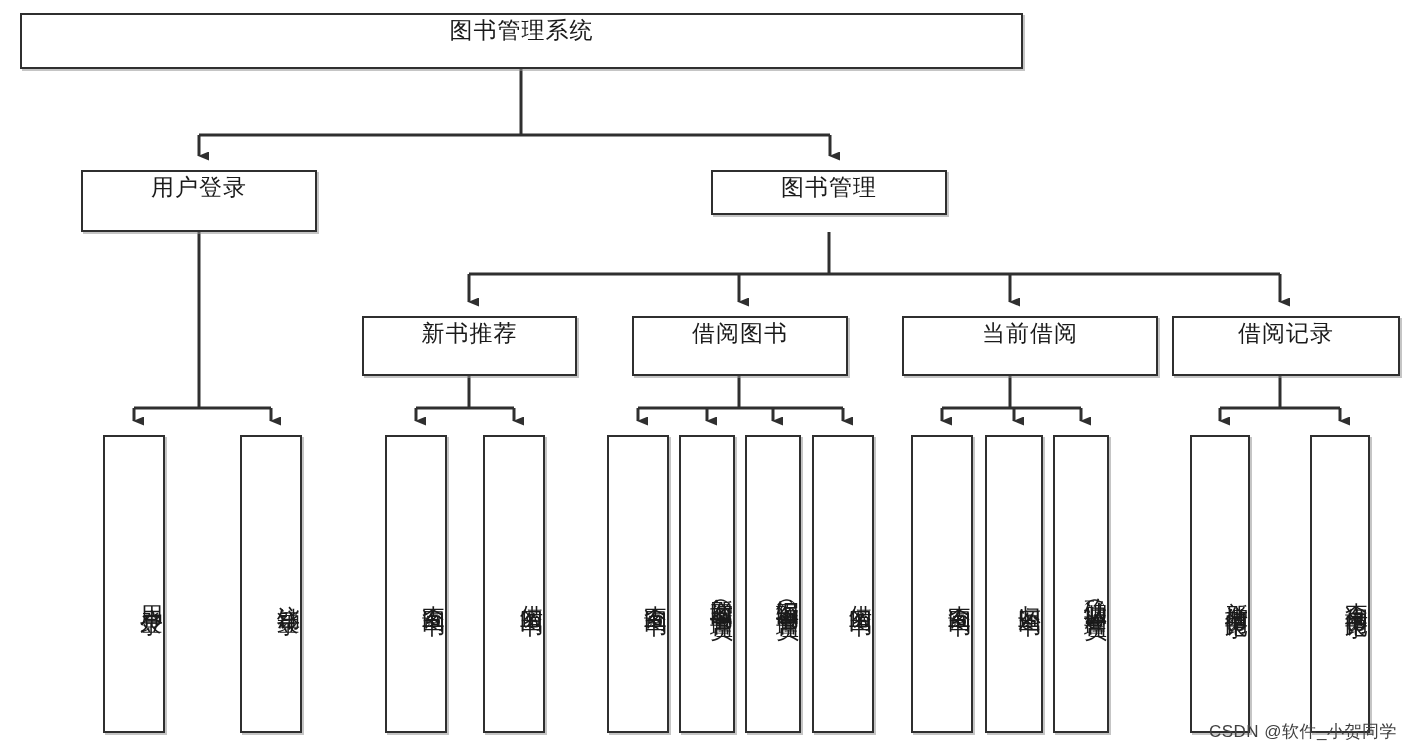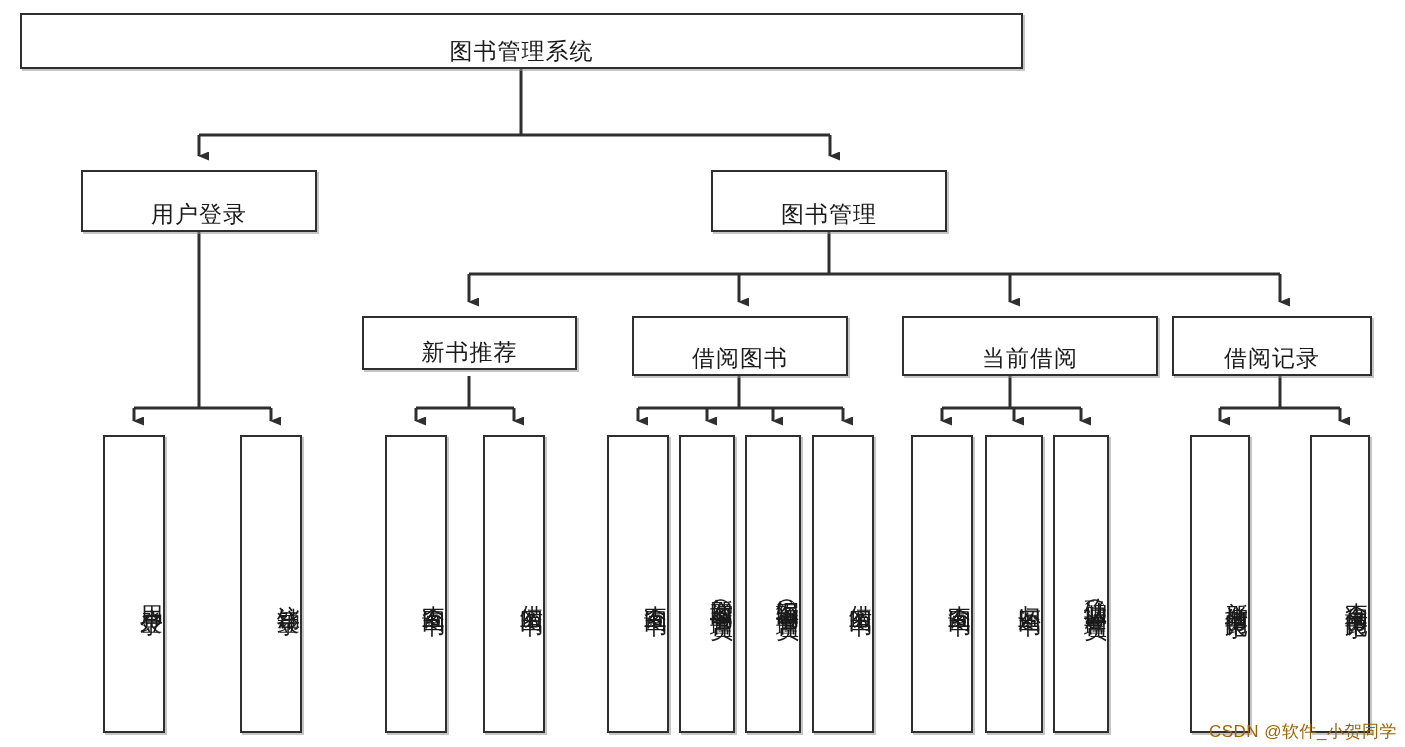--- a/index.html
+++ b/index.html
@@ -24,21 +24,21 @@
     width: 1405px;
     height: 747px;
   }
   .node {
     position: absolute;
     box-sizing: border-box;
     background: #ffffff;
     border: 2px solid #2f2f2f;
     box-shadow: 2px 2px 0 0 rgba(150,150,150,0.55);
     display: flex;
-    align-items: flex-end;
+    align-items: flex-start;
     justify-content: center;
     color: #1a1a1a;
   }
   .node.horiz {
     font-size: 23px;
     letter-spacing: 1px;
   }
   .node.vert {
     writing-mode: vertical-rl;
     text-orientation: upright;
@@ -52,21 +52,21 @@
   .node.vert .vtext {
     writing-mode: vertical-rl;
     text-orientation: upright;
     white-space: nowrap;
   }
   .watermark {
     position: absolute;
     right: 8px;
     bottom: 4px;
     font-size: 17px;
-    color: #a16207;
+    color: #404040;
     letter-spacing: 0.5px;
     white-space: nowrap;
   }
 </style>
 </head>
 <body>
 
 <div id="canvas">
 
   <svg class="edges" viewBox="0 0 1405 747" xmlns="http://www.w3.org/2000/svg">
@@ -131,34 +131,34 @@
     </g>
   </svg>
 
   <div class="node horiz" id="n-root" style="left: 20px; top: 13px; width: 1003px; height: 56px;">
     <span>图书管理系统</span>
   </div>
 
   <div class="node horiz" id="n-l1-0" style="left: 81px; top: 170px; width: 236px; height: 62px;">
     <span>用户登录</span>
   </div>
-  <div class="node horiz" id="n-l1-1" style="left: 711px; top: 170px; width: 236px; height: 62px;">
+  <div class="node horiz" id="n-l1-1" style="left: 711px; top: 170px; width: 236px; height: 45px;">
     <span>图书管理</span>
   </div>
 
-  <div class="node horiz" id="n-l2-0" style="left: 362px; top: 316px; width: 215px; height: 54px;">
+  <div class="node horiz" id="n-l2-0" style="left: 362px; top: 316px; width: 215px; height: 60px;">
     <span>新书推荐</span>
   </div>
   <div class="node horiz" id="n-l2-1" style="left: 632px; top: 316px; width: 216px; height: 60px;">
     <span>借阅图书</span>
   </div>
   <div class="node horiz" id="n-l2-2" style="left: 902px; top: 316px; width: 256px; height: 60px;">
     <span>当前借阅</span>
   </div>
-  <div class="node horiz" id="n-l2-3" style="left: 1172px; top: 316px; width: 200px; height: 60px;">
+  <div class="node horiz" id="n-l2-3" style="left: 1172px; top: 316px; width: 228px; height: 60px;">
     <span>借阅记录</span>
   </div>
 
   <div class="node vert" id="n-lf-0" style="left: 103px; top: 435px; width: 62px; height: 298px;">
     <span class="vtext">用户登录</span>
   </div>
   <div class="node vert" id="n-lf-1" style="left: 240px; top: 435px; width: 62px; height: 298px;">
     <span class="vtext">注销登录</span>
   </div>
   <div class="node vert" id="n-lf-2" style="left: 385px; top: 435px; width: 62px; height: 298px;">

